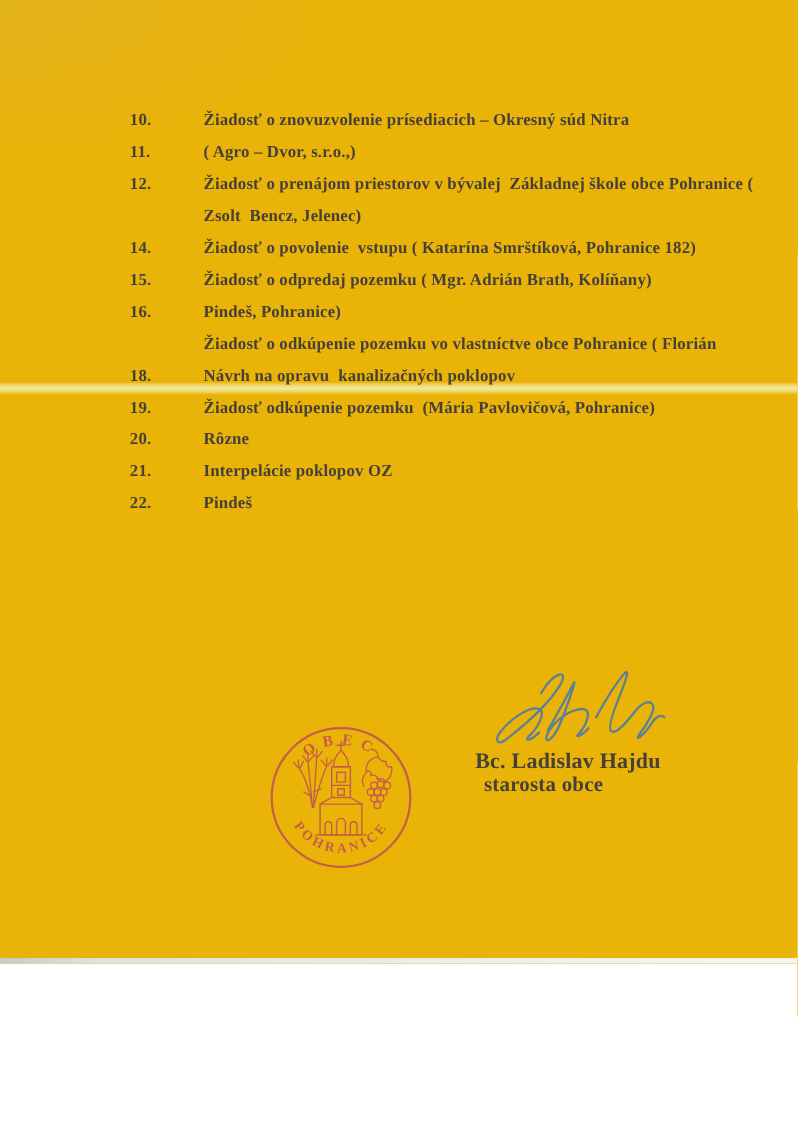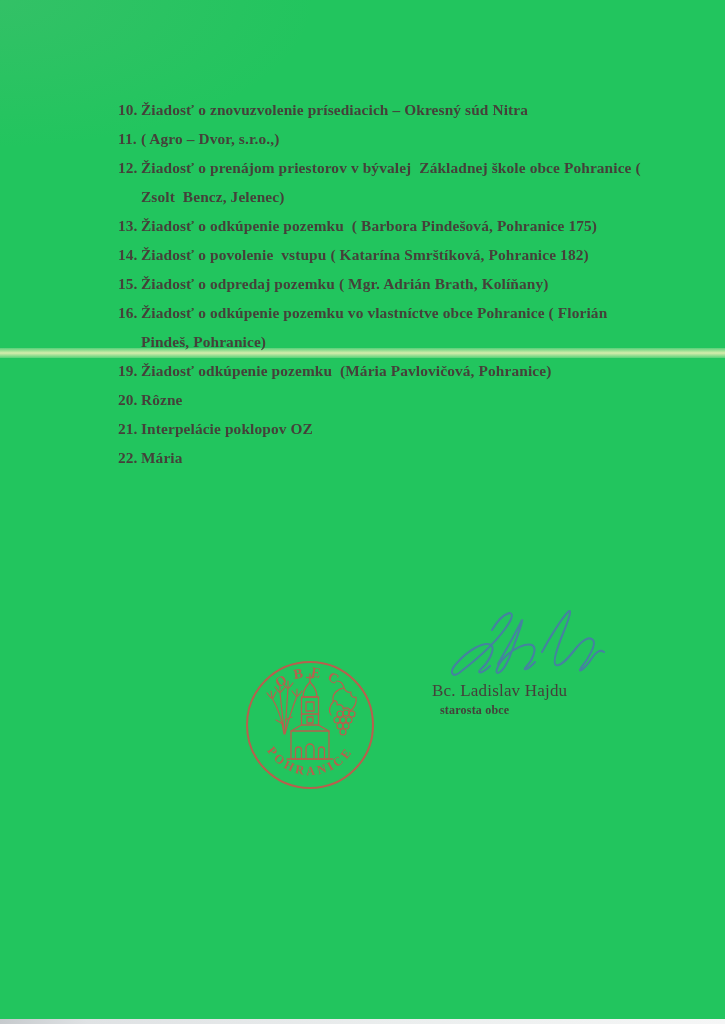--- a/index.html
+++ b/index.html
@@ -1,18 +1,18 @@
 <!DOCTYPE html>
 <html><head>
 <meta charset="utf-8">
 <style>
   html,body{margin:0;padding:0;}
   body{width:725px;height:1024px;background:#ffffff;}
   .page{
-    position:relative;width:725px;height:1024px;background:#22c55e;
+    position:relative;width:725px;height:876px;background:#eab308;
     overflow:hidden;font-family:"Liberation Serif",serif;
   }
   .corner-shade{
     position:absolute;left:0;top:0;width:320px;height:150px;
     background:radial-gradient(ellipse at 0% 0%, rgba(165,165,158,0.13), rgba(165,165,158,0) 70%);
     pointer-events:none;
   }
   .highlight-line{
     position:absolute;left:0;top:348px;width:725px;height:10px;
     background:linear-gradient(to bottom, rgba(247,245,200,0.25), rgba(246,243,185,0.85) 50%, rgba(247,245,200,0.25));
@@ -22,30 +22,30 @@
     background:linear-gradient(to right,#c6cacd,#dfe2e4 12%,#ebeeee 55%,#f5f6f6);
   }
   .agenda{
     position:absolute;left:118px;top:95px;width:560px;
     margin:0;padding:0;list-style:none;
     color:#45403a;font-weight:bold;font-size:15.3px;letter-spacing:0.15px;
   }
   .agenda-item{display:flex;}
   .num{flex:0 0 23px;line-height:29px;}
   .item-lines{flex:1;}
-  .line{line-height:29px;white-space:pre;}
+  .line{line-height:29px;white-space:pre;margin-left:44px;}
   .stamp{position:absolute;left:240px;top:655px;width:140px;height:140px;opacity:0.93;}
   .sig-svg{position:absolute;left:446px;top:606px;}
   .sig-name{
     position:absolute;left:432px;top:681px;
-    color:#45403a;font-weight:normal;font-size:17px;letter-spacing:0.2px;
+    color:#45403a;font-weight:bold;font-size:20px;letter-spacing:0.2px;
   }
   .sig-title{
     position:absolute;left:440px;top:703px;
-    color:#45403a;font-weight:bold;font-size:12px;letter-spacing:0.2px;
+    color:#45403a;font-weight:bold;font-size:19px;letter-spacing:0.2px;
   }
   .stamp-text{font-family:"Liberation Serif",serif;font-weight:bold;}
 </style>
 </head>
 <body>
 
 <div class="page">
 
   <div class="corner-shade"></div>
   <div class="highlight-line"></div>
@@ -62,53 +62,53 @@
       </span>
     </li>
     <li class="agenda-item">
       <span class="num">12.</span>
       <span class="item-lines">
         <span class="line">Žiadosť o prenájom priestorov v bývalej  Základnej škole obce Pohranice (</span>
         <span class="line" style="display:block">Zsolt  Bencz, Jelenec)</span>
       </span>
     </li>
     <li class="agenda-item">
-      <span class="num">13.</span>
-      <span class="item-lines"><span class="line">Žiadosť o odkúpenie pozemku  ( Barbora Pindešová, Pohranice 175)</span></span>
-    </li>
-    <li class="agenda-item">
       <span class="num">14.</span>
       <span class="item-lines"><span class="line">Žiadosť o povolenie  vstupu ( Katarína Smrštíková, Pohranice 182)</span></span>
     </li>
     <li class="agenda-item">
       <span class="num">15.</span>
       <span class="item-lines"><span class="line">Žiadosť o odpredaj pozemku ( Mgr. Adrián Brath, Kolíňany)</span></span>
     </li>
     <li class="agenda-item">
       <span class="num">16.</span>
       <span class="item-lines">
+        <span class="line" style="display:block">Pindeš, Pohranice)</span>
         <span class="line">Žiadosť o odkúpenie pozemku vo vlastníctve obce Pohranice ( Florián</span>
-        <span class="line" style="display:block">Pindeš, Pohranice)</span>
       </span>
+    </li>
+    <li class="agenda-item">
+      <span class="num">18.</span>
+      <span class="item-lines"><span class="line">Návrh na opravu  kanalizačných poklopov</span></span>
     </li>
     <li class="agenda-item">
       <span class="num">19.</span>
       <span class="item-lines"><span class="line">Žiadosť odkúpenie pozemku  (Mária Pavlovičová, Pohranice)</span></span>
     </li>
     <li class="agenda-item">
       <span class="num">20.</span>
       <span class="item-lines"><span class="line">Rôzne</span></span>
     </li>
     <li class="agenda-item">
       <span class="num">21.</span>
       <span class="item-lines"><span class="line">Interpelácie poklopov OZ</span></span>
     </li>
     <li class="agenda-item">
       <span class="num">22.</span>
-      <span class="item-lines"><span class="line">Mária</span></span>
+      <span class="item-lines"><span class="line">Pindeš</span></span>
     </li>
   </ol>
 
   <div class="stamp">
     <svg viewBox="0 0 140 140" width="140" height="140">
       <defs>
         <path id="arcTop" d="M 22 70 A 48 48 0 0 1 118 70"></path>
         <path id="arcBot" d="M 20 70 A 50 50 0 0 0 120 70"></path>
       </defs>
       <g fill="none" stroke="#c4584c" stroke-linecap="round" stroke-linejoin="round">

